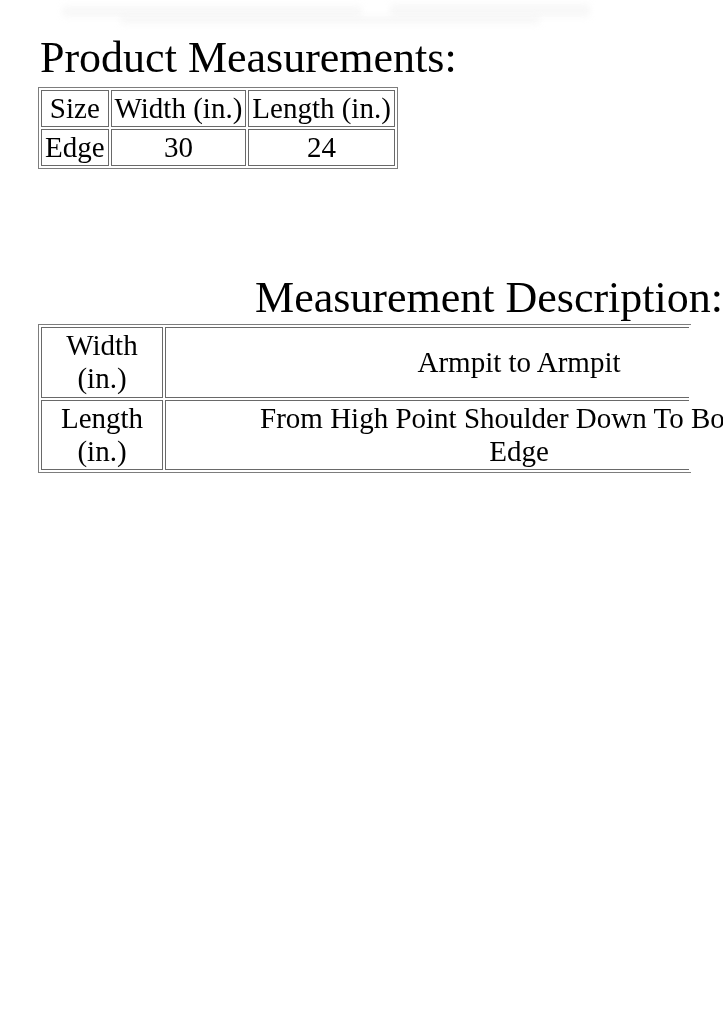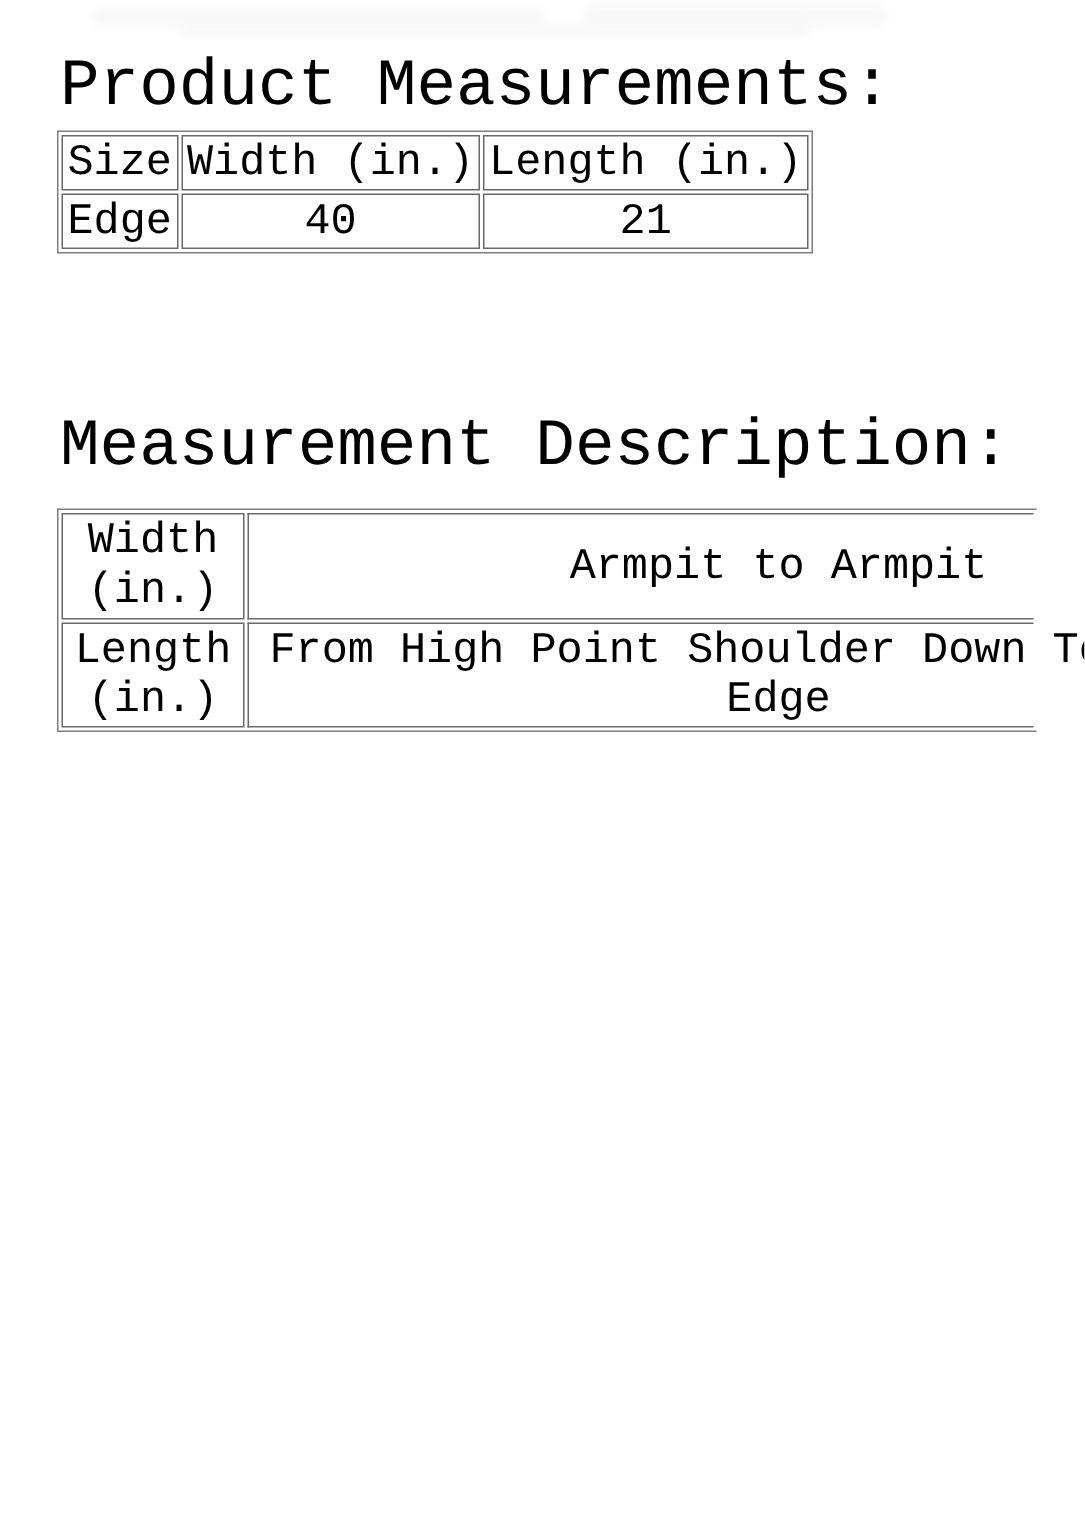--- a/index.html
+++ b/index.html
@@ -11,21 +11,20 @@
     overflow: hidden;
     font-family: "Liberation Serif", "DejaVu Serif", serif;
     color: #000000;
   }
   .page {
     position: relative;
     width: 723px;
     height: 1024px;
     background: #ffffff;
     overflow: hidden;
-    font-family: Liberation Mono, monospace;
   }
   
   .artifact {
     position: absolute;
     background: #f2f2f2;
     filter: blur(3px);
     opacity: 0.55;
     border-radius: 3px;
   }
   .a1 { left: 62px;  top: 6px;  width: 300px; height: 11px; }
@@ -38,21 +37,21 @@
   }
   h1 {
     font-weight: normal;
     font-size: 44px;
     line-height: 1.15;
     margin: 0;
     padding-left: 2px;
     white-space: nowrap;
   }
   h1.first  { margin-top: 33px; margin-bottom: 3px; }
-  h1.second { margin-top: 104px; margin-bottom: 15px; }
+  h1.second { margin-top: 104px; margin-bottom: 0; text-align: right; }
 
   table {
     border-collapse: separate;
     border-spacing: 2px;
     background: #ffffff;
     font-size: 29px;
     line-height: 1.15;
   }
   table, td {
     border: 1px solid #7d7d7d;
@@ -100,22 +99,22 @@
 
     <table class="t-product">
       <tbody>
         <tr>
           <td>Size</td>
           <td>Width (in.)</td>
           <td>Length (in.)</td>
         </tr>
         <tr>
           <td>Edge</td>
-          <td>40</td>
-          <td>21</td>
+          <td>30</td>
+          <td>24</td>
         </tr>
       </tbody>
     </table>
 
     <h1 class="second">Measurement Description:</h1>
 
     <table class="t-desc">
       <colgroup>
         <col class="c-label">
         <col>

